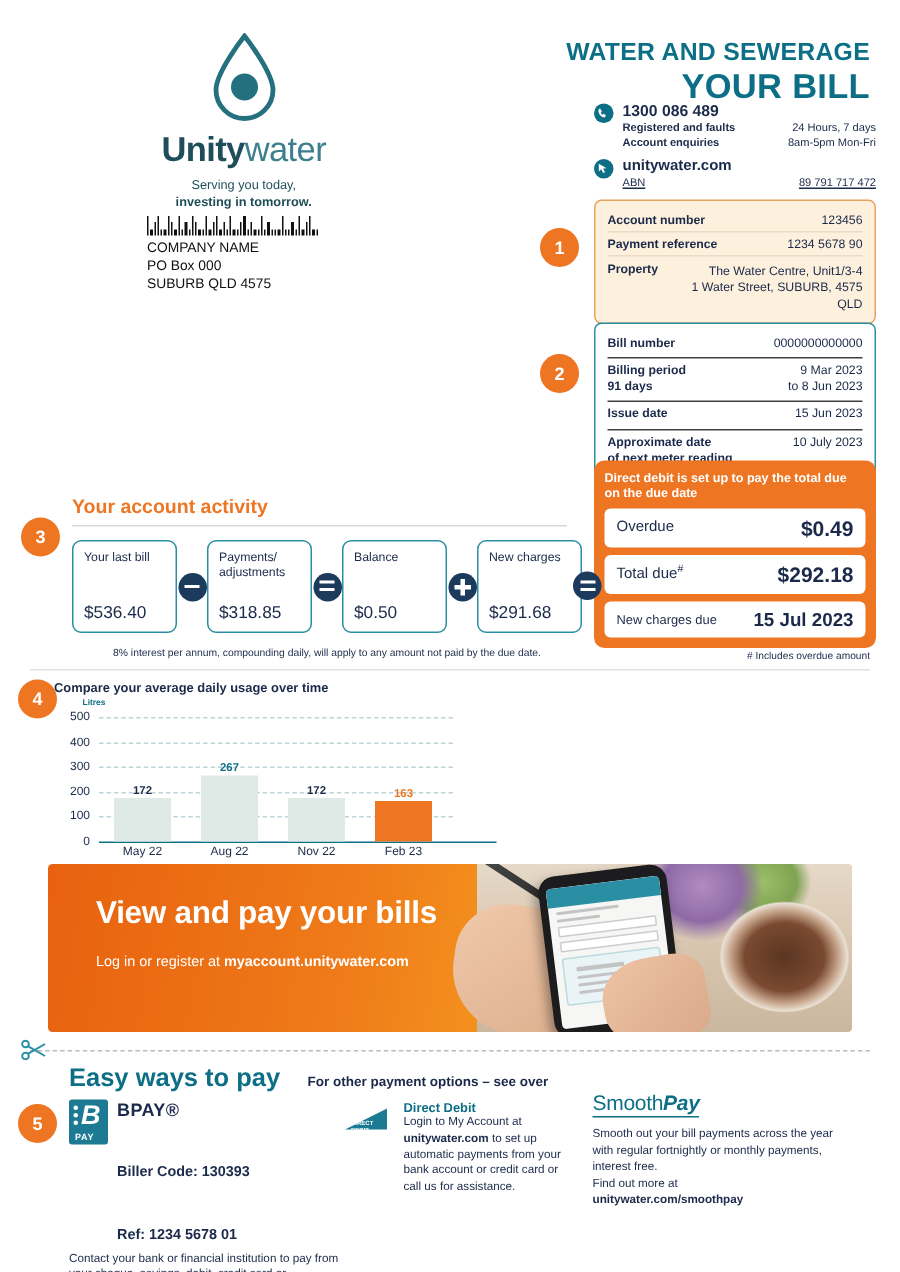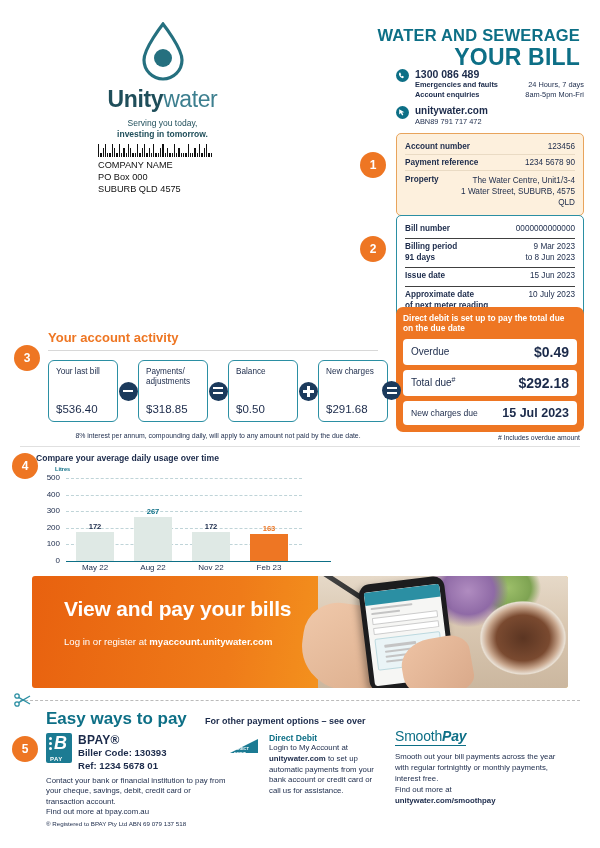--- a/index.html
+++ b/index.html
@@ -39,21 +39,21 @@
   .crow { display:flex; gap:6px; }
   .cicon { width:13px; height:13px; border-radius:50%; background:#0d6f86; flex:0 0 13px;
            position:relative; margin-top:1px; }
   .cicon svg { position:absolute; left:2px; top:2px; }
   .cmain { flex:1; }
   .cnum { font-size:10.5px; font-weight:bold; color:#1b2a4a; line-height:1.15; }
   .csub { font-weight:bold; color:#1b2a4a; line-height:1.3; font-size:7.4px; }
   .chours { text-align:right; color:#1b2a4a; line-height:1.3; font-size:7.4px; width:74px; }
   .cweb { font-size:10px; font-weight:bold; color:#1b2a4a; line-height:1.2; }
   .crow2 { margin-top:6px; }
-  .abnrow { display:flex; font-size:7.4px; color:#1b2a4a; }
+  .abnrow { display:flex; justify-content:space-between; font-size:7.4px; color:#1b2a4a;text-decoration:underline; }
 
   
   .box1 { position:absolute; left:396px; top:133px; width:188px;
           background:#fdf0dd; border:1px solid #e8a45c; border-radius:5px; padding:5px 8px 7px; }
   .kv { display:flex; justify-content:space-between; font-size:8.2px; padding:3px 0;
         border-bottom:1px solid #eadbc4; }
   .kv:last-child { border-bottom:none; }
   .kv .k { font-weight:bold; color:#1b2a4a; }
   .kv .v { color:#1b2a4a; }
   .prop { display:flex; padding-top:4px; font-size:8.2px; }
@@ -166,21 +166,21 @@
   .col-bpay { position:absolute; left:46px; top:733px; width:180px; }
   .bpay-row { display:flex; gap:6px; }
   .bpay-logo { width:26px; flex:0 0 26px; }
   .bpay-mark { width:26px; height:30px; background:#1c7b93; border-radius:2px; position:relative;
                color:#fff; font-weight:bold; }
   .bpay-mark .dots { position:absolute; left:3px; top:4px; }
   .bpay-mark .dots i { display:block; width:3px; height:3px; background:#fff; border-radius:50%; margin-bottom:2px; }
   .bpay-mark .b { position:absolute; left:8px; top:1px; font-size:18px; line-height:1; font-style:italic; }
   .bpay-mark .pay { position:absolute; left:4px; bottom:1px; font-size:6px; letter-spacing:0.5px; }
   .bpay-head { font-size:12px; font-weight:bold; color:#1b2a4a; letter-spacing:0.3px; }
-  .bpay-l { font-size:9.6px; font-weight:bold; color:#1b2a4a; line-height:1.35; }
+  .bpay-l { font-size:9.6px; font-weight:bold; color:#1b2a4a; line-height:1.35;margin-top:29px; }
   .bpay-body { font-size:7.8px; color:#1b2a4a; line-height:1.35; margin-top:3px; }
   .bpay-body b { font-weight:normal; }
   .bpay-reg { font-size:6.2px; color:#1b2a4a; margin-top:2px; }
 
   .col-dd { position:absolute; left:228px; top:733px; width:150px; display:flex; gap:7px; }
   .dd-logo { width:34px; flex:0 0 34px; position:relative; height:34px; }
   .dd-head { font-size:8.6px; font-weight:bold; color:#0d6f86; }
   .dd-body { font-size:7.8px; color:#1b2a4a; line-height:1.38; }
   .dd-body b { font-weight:bold; }
 
@@ -277,21 +277,21 @@
 
   <div class="contact">
     <div class="crow">
       <div class="cicon">
         <svg width="9" height="9" viewBox="0 0 9 9">
             <path d="M2 1.2c-1.2.6-1.4 2.3-.4 3.9 1 1.6 2.6 2.4 3.7 2l.6-1.3-1.5-1-.7.7c-.5-.3-1-.9-1.2-1.5l.8-.5z" fill="#fff"></path>
           </svg>
       </div>
       <div class="cmain">
         <div class="cnum">1300 086 489</div>
-        <div class="csub">Emergencies and faults</div>
+        <div class="csub">Registered and faults</div>
         <div class="csub">Account enquiries</div>
       </div>
       <div class="chours">
         <div style="height:12px"></div>
         <div>24 Hours, 7 days</div>
         <div>8am-5pm Mon-Fri</div>
       </div>
     </div>
     <div class="crow crow2">
       <div class="cicon">

